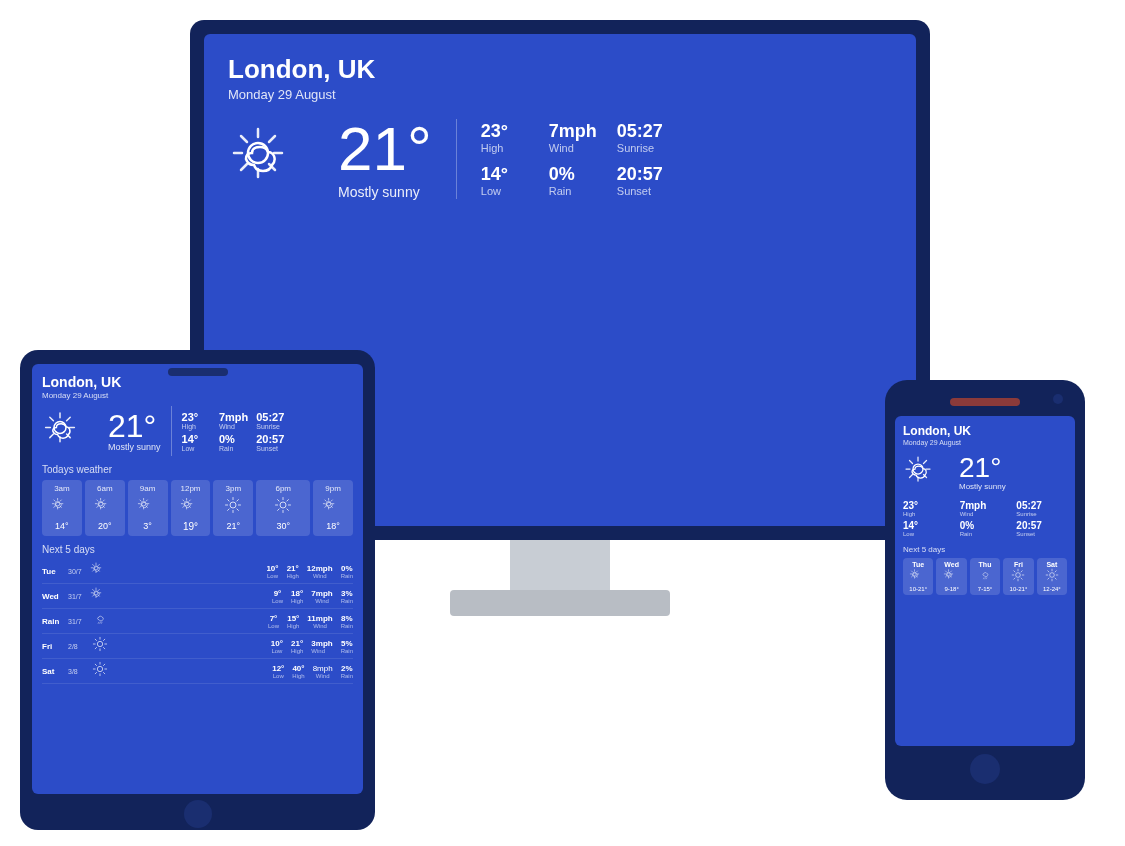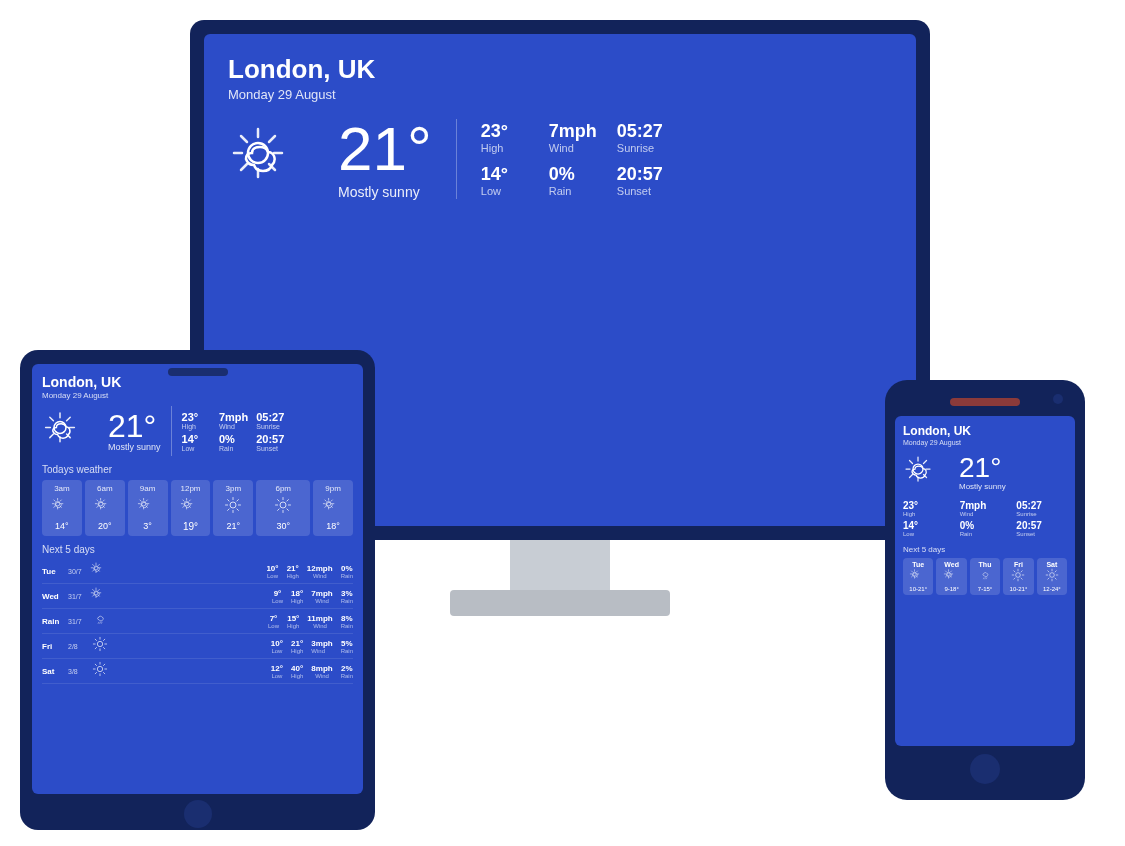--- a/index.html
+++ b/index.html
@@ -632,21 +632,21 @@
     <div style="display:flex;gap:8px;margin-left:auto;font-size:7px;">
       <div style="text-align:center;margin-left:32px;">
                     <div style="font-weight:bold;font-size:8px;">12°</div>
                     <div style="opacity:0.6;font-size:6px;">Low</div>
                   </div>
       <div style="text-align:center;">
                     <div style="font-weight:bold;font-size:8px;">40°</div>
                     <div style="opacity:0.6;font-size:6px;">High</div>
                   </div>
       <div style="text-align:center;">
-                    <div style="font-weight:bold;font-size:8px;">8mph</div>
+                    <div style="font-weight:normal;font-size:8px;">8mph</div>
                     <div style="opacity:0.6;font-size:6px;">Wind</div>
                   </div>
       <div style="text-align:center;">
                     <div style="font-weight:bold;font-size:8px;">2%</div>
                     <div style="opacity:0.6;font-size:6px;">Rain</div>
                   </div>
     </div>
   </div>
             </div>
         </div>

